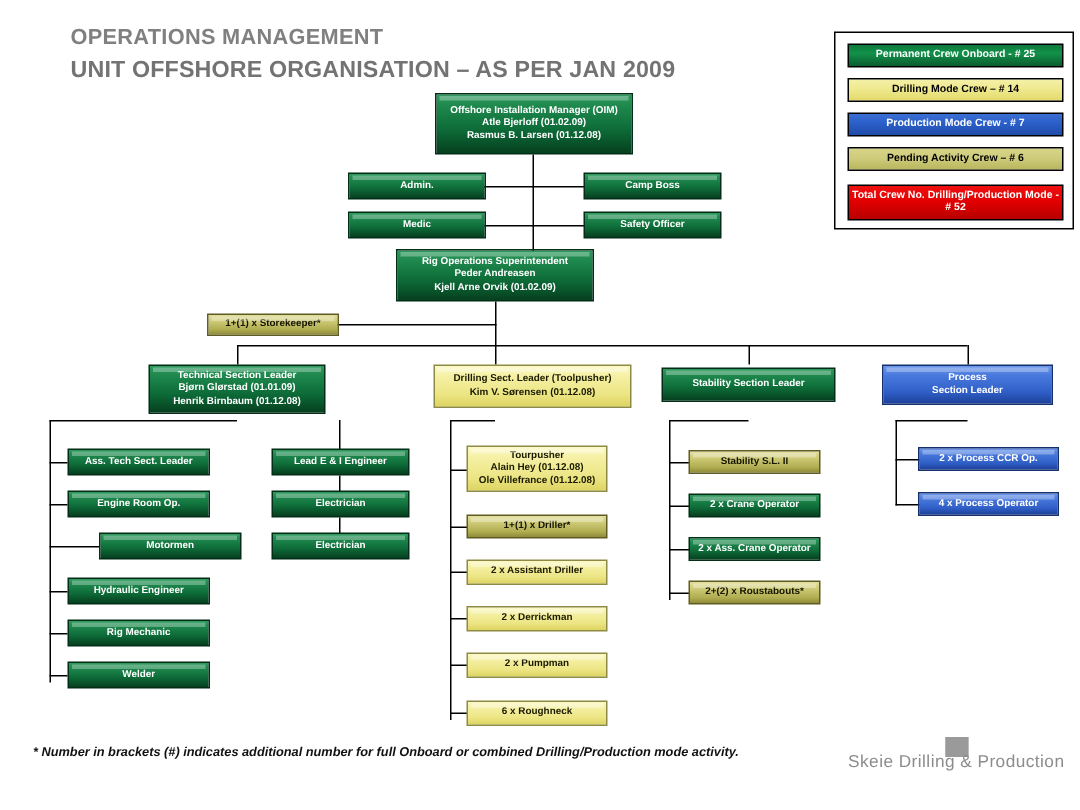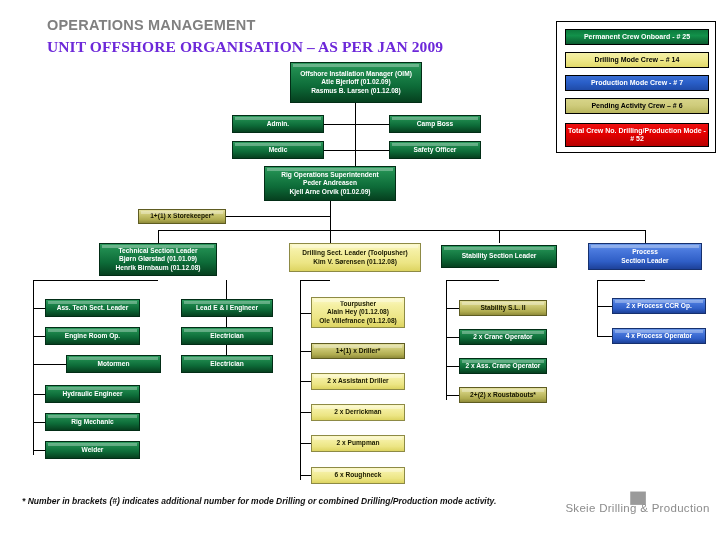--- a/index.html
+++ b/index.html
@@ -19,24 +19,23 @@
   .title-sub {
     position: absolute; left: 47px; top: 17px;
     font-size: 14.5px; font-weight: bold;
     color: #808080;
     letter-spacing: .2px;
     white-space: nowrap;
   }
   .title-main {
     position: absolute; left: 47px; top: 38px;
     font-size: 15.5px; font-weight: bold;
-    color: #6d28d9;
+    color: #737373;
     letter-spacing: .1px;
     white-space: nowrap;
-    font-family: Liberation Serif, serif;
   }
 
   
   #legend {
     position: absolute; left: 556px; top: 21px;
     width: 160px; height: 132px;
     border: 1px solid #000;
     background: #ffffff;
   }
   .legend-box {
@@ -253,21 +252,21 @@
   <div class="box yellow" style="left:311px; top:467px; width:94px; height:17px;">6 x Roughneck</div>
 
   <div class="box olive" style="left:459px; top:300px; width:88px; height:16px;">Stability S.L. II</div>
   <div class="box green" style="left:459px; top:329px; width:88px; height:16px;">2 x Crane Operator</div>
   <div class="box green" style="left:459px; top:358px; width:88px; height:16px;">2 x Ass. Crane Operator</div>
   <div class="box olive" style="left:459px; top:387px; width:88px; height:16px;">2+(2) x Roustabouts*</div>
 
   <div class="box blue" style="left:612px; top:298px; width:94px; height:16px;">2 x Process CCR Op.</div>
   <div class="box blue" style="left:612px; top:328px; width:94px; height:16px;">4 x Process Operator</div>
 
-  <div class="footnote">* Number in brackets (#) indicates additional number for mode Drilling or combined Drilling/Production mode activity.</div>
+  <div class="footnote">* Number in brackets (#) indicates additional number for full Onboard or combined Drilling/Production mode activity.</div>
 
   <div id="logo-wrap">
     <div class="logo-mark">▄</div>
     <div class="logo-text">Skeie Drilling &amp; Production</div>
   </div>
 
 
 </div>
 
 </body></html>

